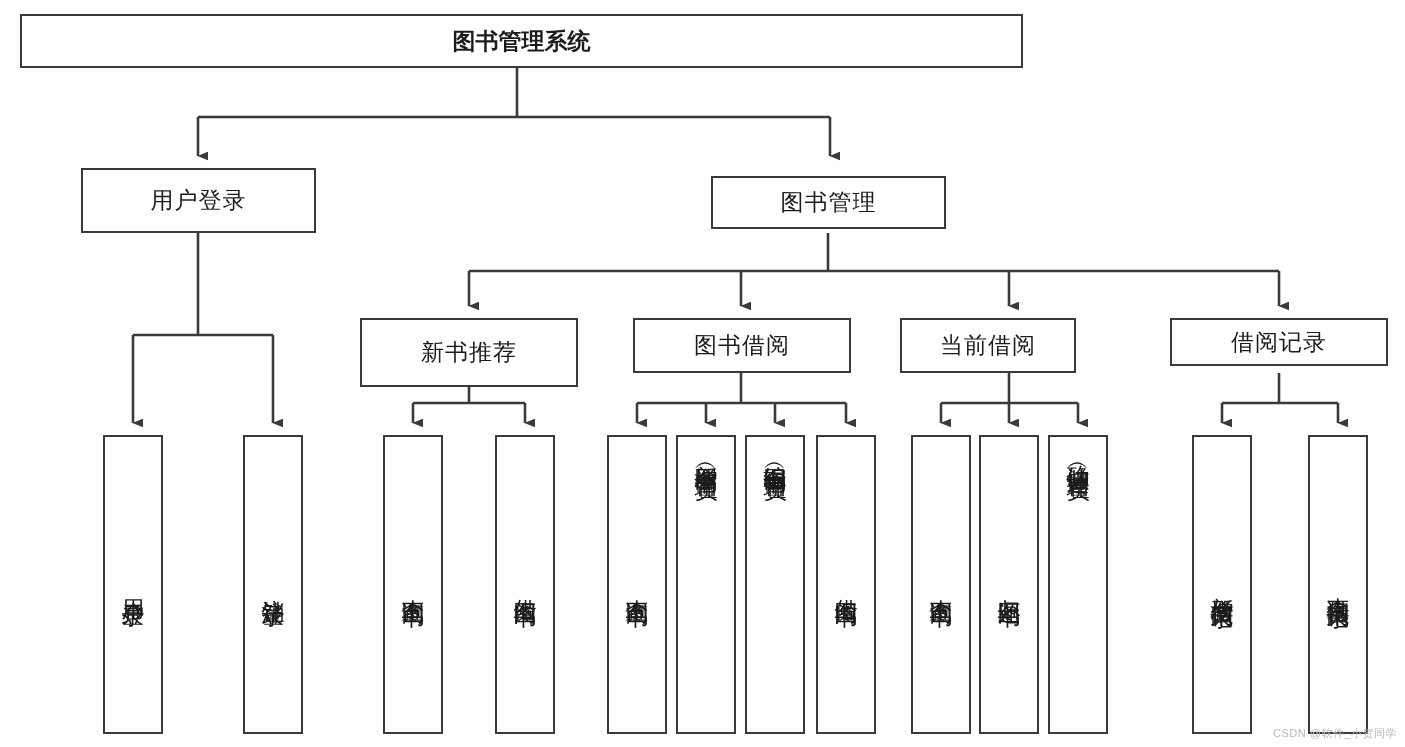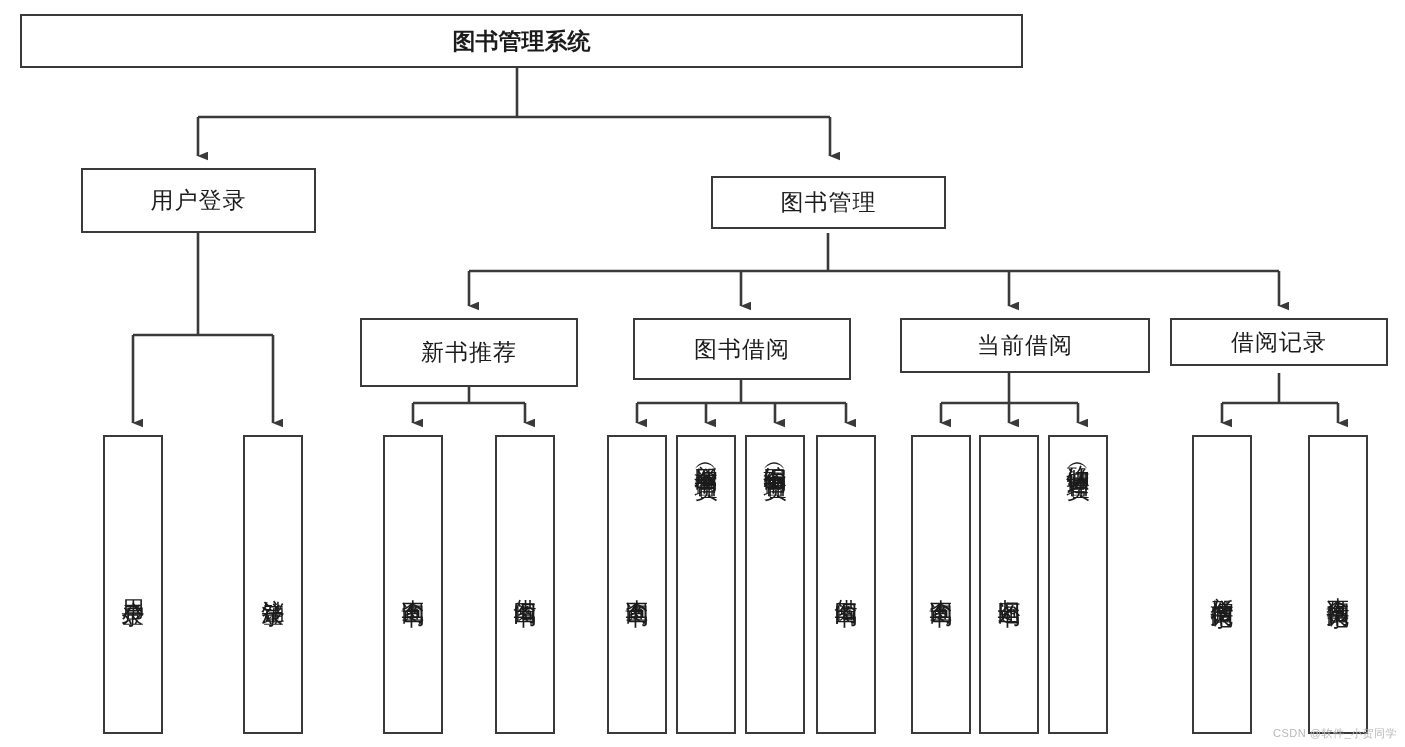--- a/index.html
+++ b/index.html
@@ -115,24 +115,24 @@
   <div class="node h" style="left:81px;top:168px;width:235px;height:65px;">
     <span>用户登录</span>
   </div>
   <div class="node h" style="left:711px;top:168px;width:235px;height:53px;margin-top:8px;">
     <span>图书管理</span>
   </div>
 
   <div class="node h" style="left:360px;top:318px;width:218px;height:69px;">
     <span>新书推荐</span>
   </div>
-  <div class="node h" style="left:633px;top:318px;width:218px;height:62px;">
+  <div class="node h" style="left:633px;top:318px;width:218px;height:55px;">
     <span>图书借阅</span>
   </div>
-  <div class="node h" style="left:900px;top:318px;width:250px;height:55px;font-family:Liberation Mono, monospace;">
+  <div class="node h" style="left:900px;top:318px;width:176px;height:55px;font-family:Liberation Mono, monospace;">
     <span>当前借阅</span>
   </div>
   <div class="node h" style="left:1170px;top:318px;width:218px;height:48px;">
     <span>借阅记录</span>
   </div>
 
   <div class="leaf mid" style="left:103px;top:435px;width:60px;height:299px;">
     <span class="vtext">用户登录</span>
   </div>
   <div class="leaf mid" style="left:243px;top:435px;width:60px;height:299px;">

